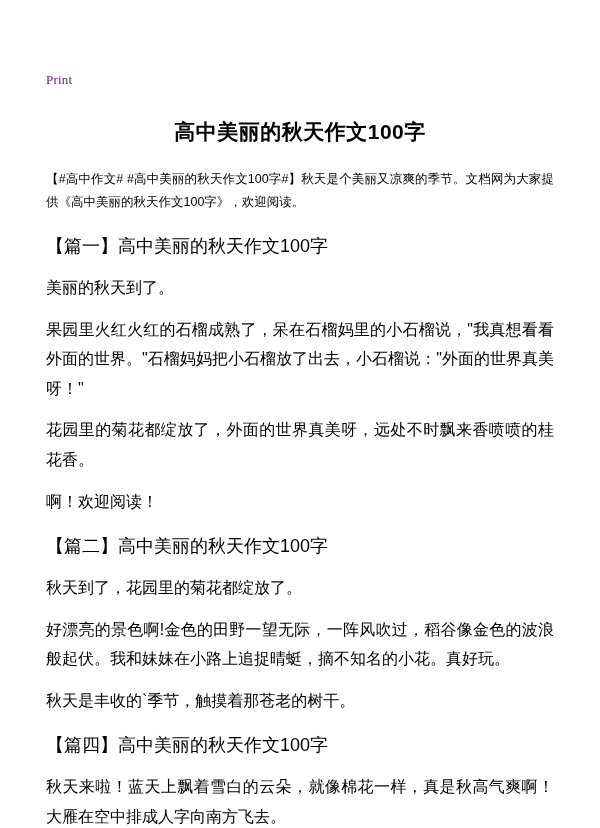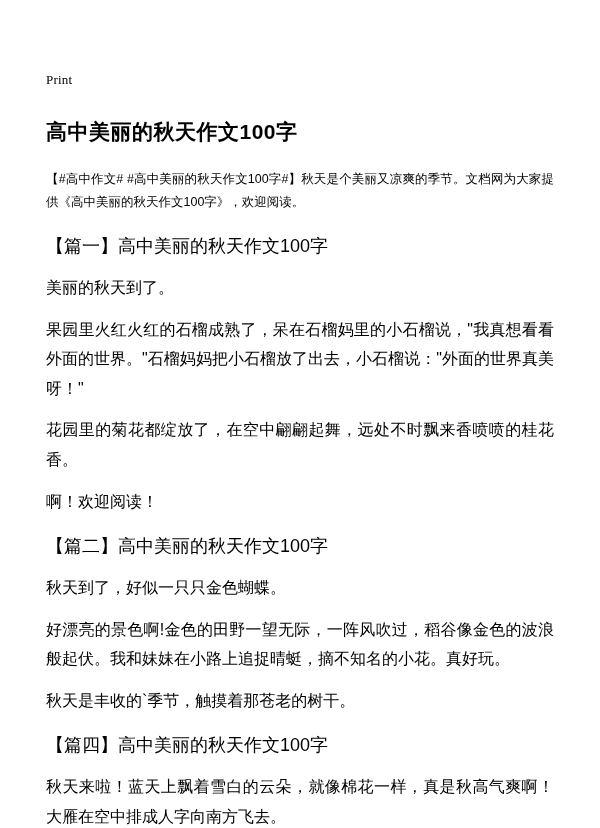--- a/index.html
+++ b/index.html
@@ -17,31 +17,32 @@
   .page {
     width: 600px;
     height: 828px;
     box-sizing: border-box;
     padding: 44px 46px 20px 46px;
     position: relative;
   }
   .print-link {
     font-family: "Liberation Serif", serif;
     font-size: 13px;
-    color: #000000;
+    color: #701a75;
     text-decoration: none;
     display: inline-block;
     margin-bottom: 14px;
     letter-spacing: 0.2px;
     margin-top: 28px;
   }
   h1.doc-title {
     font-family: "Liberation Sans", sans-serif;
     font-size: 21px;
     font-weight: bold;
+    text-align: center;
     margin: 16px 0 22px 0;
     letter-spacing: 0.5px;
   }
   .lead {
     font-size: 12.5px;
     font-weight: normal;
     line-height: 1.85;
     margin: 0 0 18px 0;
     text-align: justify;
   }
@@ -72,27 +73,27 @@
   <a class="print-link" href="#">Print</a>
 
   <h1 class="doc-title">高中美丽的秋天作文100字</h1>
 
   <p class="lead">【#高中作文# #高中美丽的秋天作文100字#】秋天是个美丽又凉爽的季节。文档网为大家提供《高中美丽的秋天作文100字》，欢迎阅读。</p>
 
   <div class="block">
     <div class="section-head">【篇一】高中美丽的秋天作文100字</div>
     <p class="para">美丽的秋天到了。</p>
     <p class="para">果园里火红火红的石榴成熟了，呆在石榴妈里的小石榴说，"我真想看看外面的世界。"石榴妈妈把小石榴放了出去，小石榴说："外面的世界真美呀！"</p>
-    <p class="para">花园里的菊花都绽放了，在空中翩翩起舞，远处不时飘来香喷喷的桂花香。</p>
+    <p class="para">花园里的菊花都绽放了，外面的世界真美呀，远处不时飘来香喷喷的桂花香。</p>
     <p class="para">啊！欢迎阅读！</p>
   </div>
 
   <div class="block">
     <div class="section-head">【篇二】高中美丽的秋天作文100字</div>
-    <p class="para">秋天到了，好似一只只金色蝴蝶。</p>
+    <p class="para">秋天到了，花园里的菊花都绽放了。</p>
     <p class="para">好漂亮的景色啊!金色的田野一望无际，一阵风吹过，稻谷像金色的波浪般起伏。我和妹妹在小路上追捉晴蜓，摘不知名的小花。真好玩。</p>
     <p class="para">秋天是丰收的`季节，触摸着那苍老的树干。</p>
   </div>
 
 
   <div class="block">
     <div class="section-head">【篇四】高中美丽的秋天作文100字</div>
     <p class="para">秋天来啦！蓝天上飘着雪白的云朵，就像棉花一样，真是秋高气爽啊！大雁在空中排成人字向南方飞去。</p>
   </div>
 

